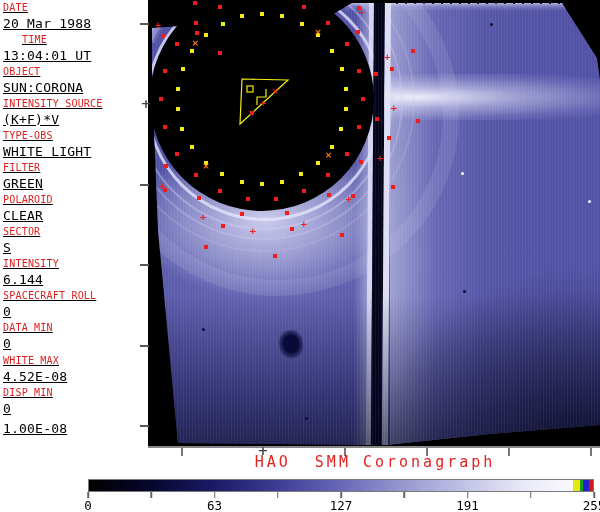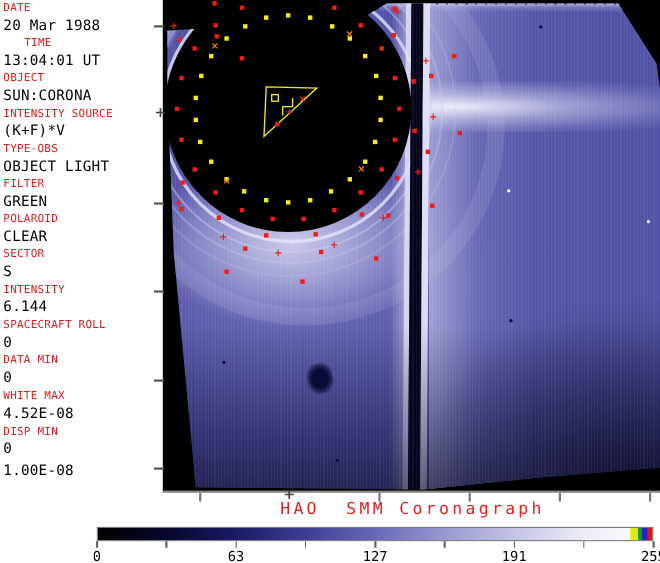--- a/index.html
+++ b/index.html
@@ -2,21 +2,21 @@
 <html><head>
 <meta charset="utf-8">
 <style>
   html,body{margin:0;padding:0;}
   body{
     width:600px;height:512px;position:relative;overflow:hidden;
     background:#ffffff;font-family:"DejaVu Sans Mono","Liberation Mono",monospace;
   }
   
   .sidebar{position:absolute;left:0;top:0;width:148px;height:455px;background:#fff;padding:2px 0 0 3px;box-sizing:border-box;}
-  .pair{height:32.05px;overflow:visible;}
+  .pair{height:32.05px;overflow:visible;text-decoration:underline;}
   .flabel{font-size:10px;line-height:12px;color:#dc1f1f;letter-spacing:.2px;white-space:nowrap;}
   .fvalue{font-size:13px;line-height:15px;color:#000;margin-top:2px;letter-spacing:.2px;white-space:nowrap;}
   
   .img-area{position:absolute;left:150px;top:0;width:450px;height:447px;background:#000;overflow:hidden;}
   .frame-left-line{position:absolute;left:148px;top:0;width:2px;height:447px;background:#000;}
   .axis-line{position:absolute;left:148px;top:446px;width:452px;height:2px;background:#888;}
   .data-clip{position:absolute;inset:0;
     clip-path:polygon(2px 28px,180px 16px,202px 3px,412px 3px,447px 58px,450px 80px,450px 425px,340px 434px,235px 445px,28px 443px,8px 230px,2px 80px);}
   .blue-base{position:absolute;inset:0;background:#5252a6;}
   .vstriate{position:absolute;inset:0;background:repeating-linear-gradient(90deg,rgba(255,255,255,.05) 0 1px,transparent 1px 3px);}
@@ -87,21 +87,21 @@
     <div class="fvalue" style="color: rgb(0, 0, 0);">SUN:CORONA</div>
   </div>
 
   <div class="pair">
     <div class="flabel" style="color: rgb(220, 31, 31);">INTENSITY SOURCE</div>
     <div class="fvalue" style="color: rgb(0, 0, 0);">(K+F)*V</div>
   </div>
 
   <div class="pair">
     <div class="flabel" style="color: rgb(220, 31, 31);">TYPE-OBS</div>
-    <div class="fvalue" style="color: rgb(0, 0, 0);">OBJECT LIGHT</div>
+    <div class="fvalue" style="color: rgb(0, 0, 0);">WHITE LIGHT</div>
   </div>
 
   <div class="pair">
     <div class="flabel" style="color: rgb(220, 31, 31);">FILTER</div>
     <div class="fvalue" style="color: rgb(0, 0, 0);">GREEN</div>
   </div>
 
   <div class="pair">
     <div class="flabel" style="color: rgb(220, 31, 31);">POLAROID</div>
     <div class="fvalue" style="color: rgb(0, 0, 0);">CLEAR</div>

